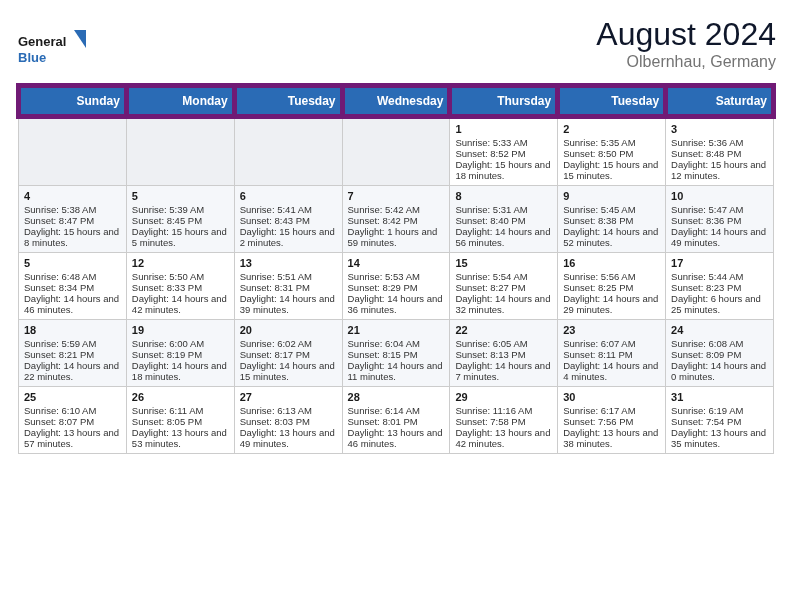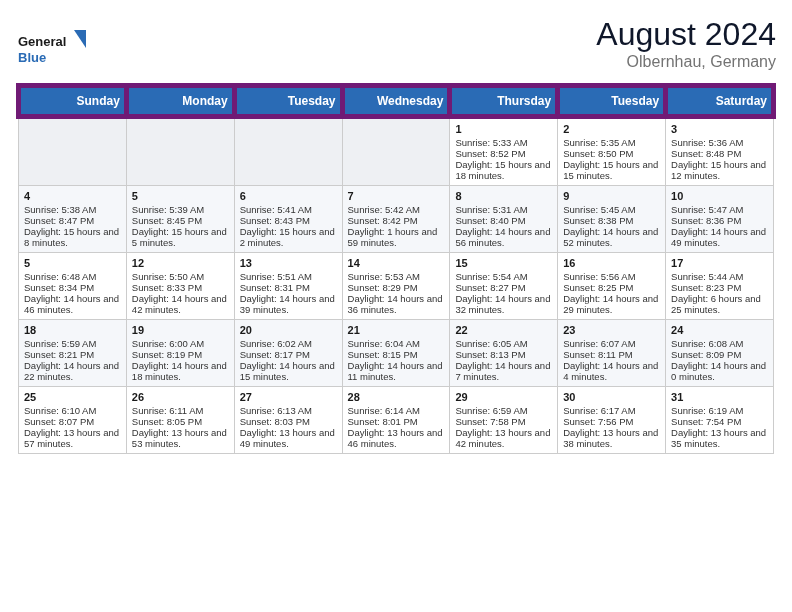--- a/index.html
+++ b/index.html
@@ -281,21 +281,21 @@
           <div>Daylight: 13 hours and 49 minutes.</div>
         </td>
         <td>
           <span class="day-num">28</span>
           <div>Sunrise: 6:14 AM</div>
           <div>Sunset: 8:01 PM</div>
           <div>Daylight: 13 hours and 46 minutes.</div>
         </td>
         <td>
           <span class="day-num">29</span>
-          <div>Sunrise: 6:59 AM</div>
+          <div>Sunrise: 11:16 AM</div>
           <div>Sunset: 7:58 PM</div>
           <div>Daylight: 13 hours and 42 minutes.</div>
         </td>
         <td>
           <span class="day-num">30</span>
           <div>Sunrise: 6:17 AM</div>
           <div>Sunset: 7:56 PM</div>
           <div>Daylight: 13 hours and 38 minutes.</div>
         </td>
         <td>

